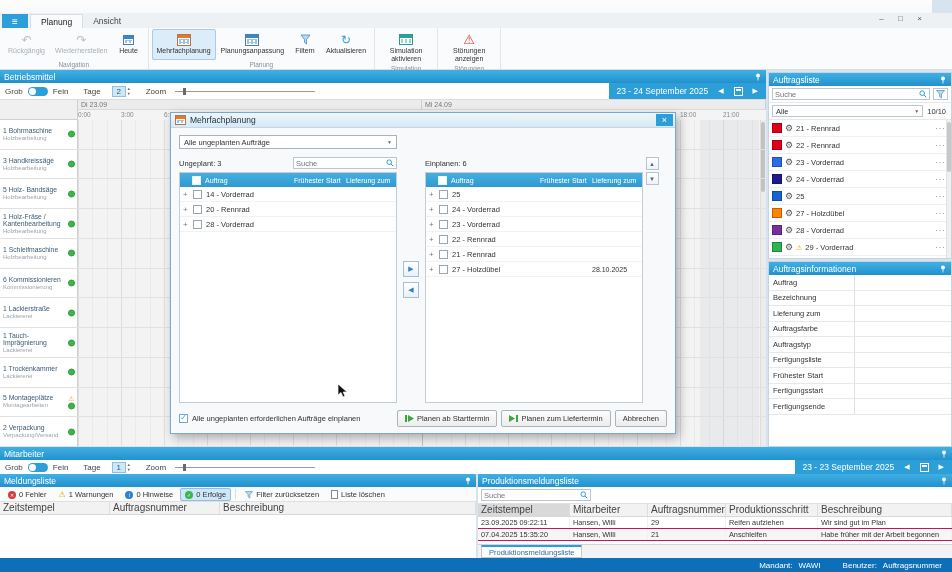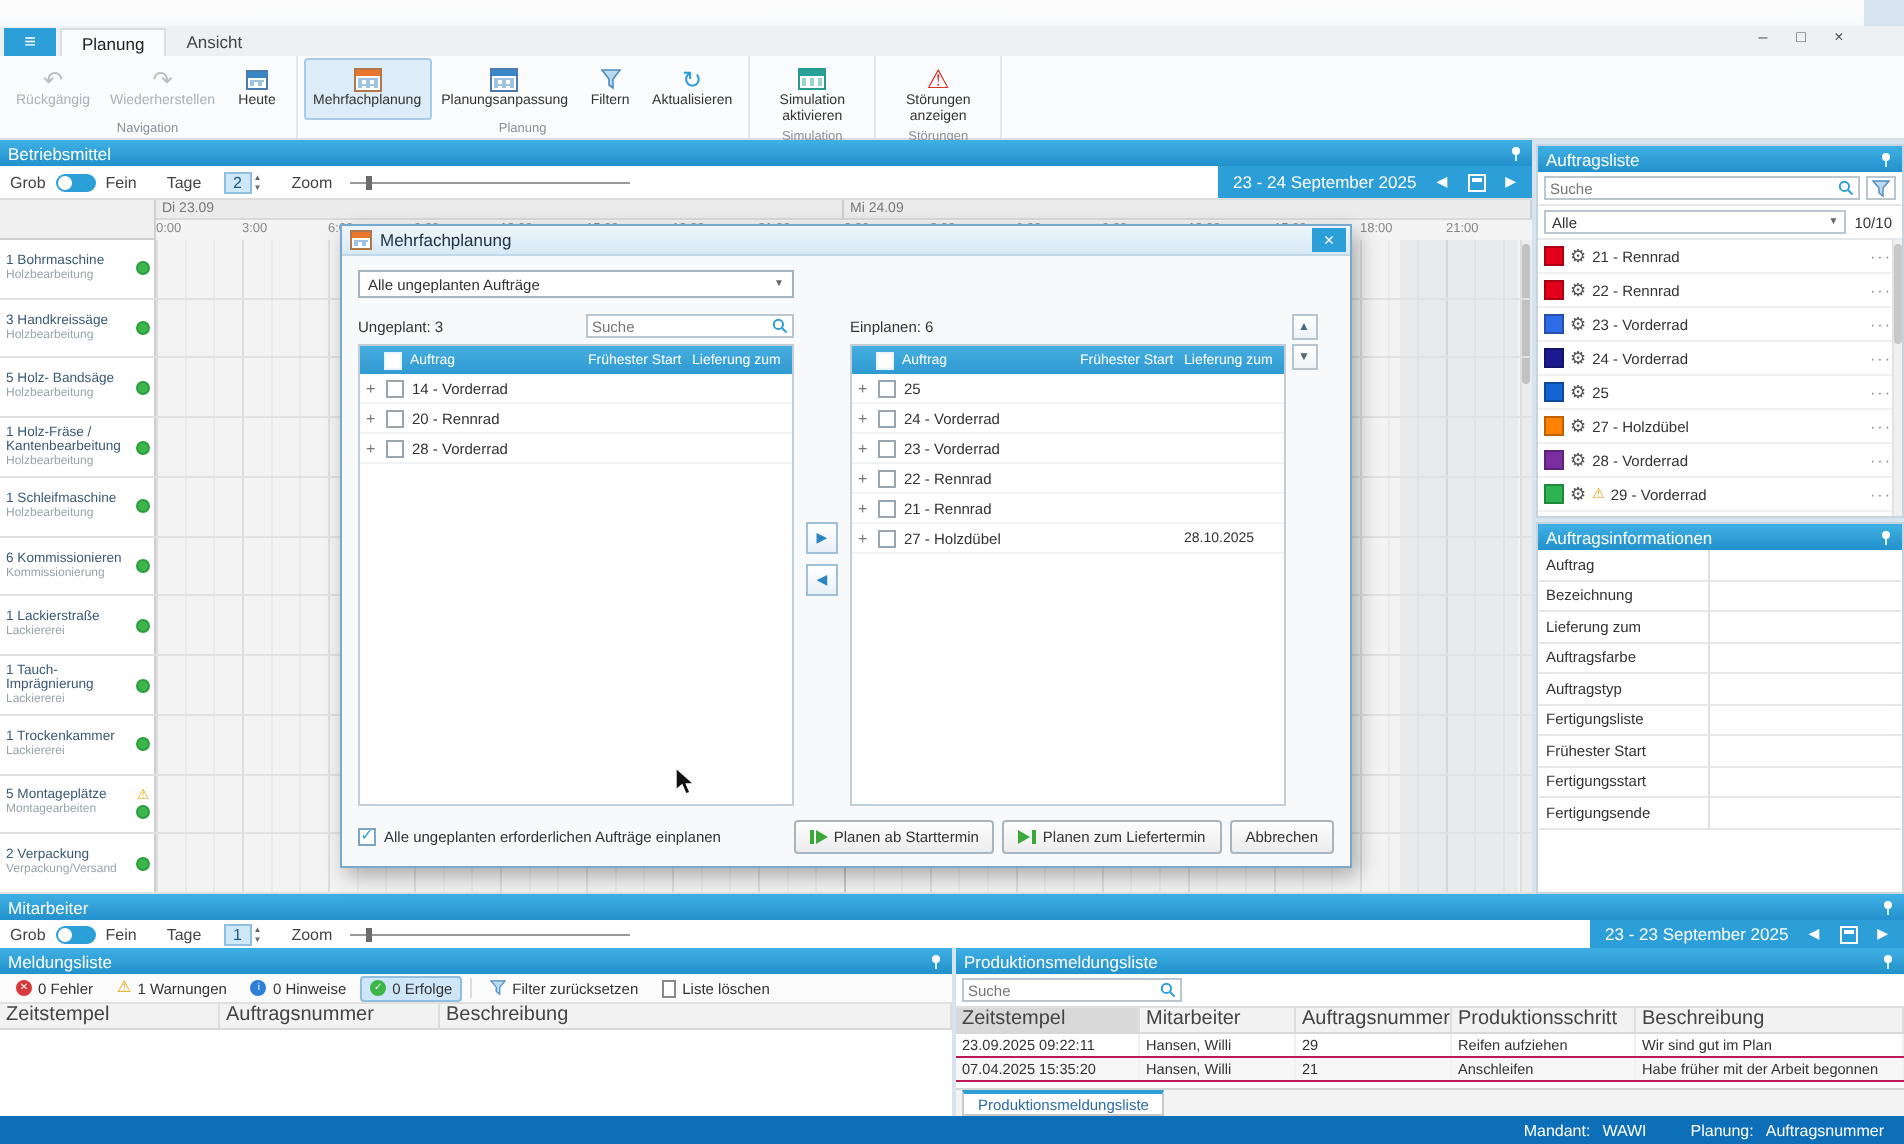--- a/index.html
+++ b/index.html
@@ -112,21 +112,21 @@
 .infoval{flex:1}
 
 
 #mitarbeiter{position:absolute;left:0;top:447px;width:952px;height:27px;display:flex;flex-direction:column;background:#fff}
 
 
 #bottom{position:absolute;left:0;top:474px;width:952px;height:84px;display:flex;gap:2px}
 #meldungsliste{width:476px;background:#fff;display:flex;flex-direction:column}
 #produktion{flex:1;background:#fff;display:flex;flex-direction:column}
 .msgbar{height:15px;display:flex;align-items:center;gap:2px;padding:0 3px;border-bottom:1px solid #e0e0e0;background:#fbfbfb;flex:none}
-.chip{display:flex;align-items:center;gap:3px;padding:1px 4px;font-size:7.5px;color:#333;border:1px solid transparent;border-radius:2px;white-space:nowrap}
+.chip{display:flex;align-items:flex-end;gap:3px;padding:1px 4px;font-size:7.5px;color:#333;border:1px solid transparent;border-radius:2px;white-space:nowrap}
 .chip.sel{background:#cfe6f8;border-color:#8fbede}
 .cic{width:8px;height:8px;border-radius:50%;display:flex;align-items:center;justify-content:center;color:#fff;font-size:5px;line-height:8px;flex:none}
 .cic.err{background:#d43a3a}.cic.info{background:#2d7fd8}.cic.ok{background:#3cb54a}
 .cw{font-size:8px;color:#e8a000;line-height:8px}
 .tbsep{width:1px;height:10px;background:#ddd;margin:0 2px}
 .doc-ic{width:7px;height:9px;border:1px solid #888;background:#fff}
 .thead{display:flex;background:#f2f2f2;border-bottom:1px solid #d8d8d8;flex:none}
 .th{font-size:10px;color:#444;padding:1px 3px;border-right:1px solid #dedede;line-height:10px;white-space:nowrap;overflow:hidden}
 .th.selcol{background:#d9d9d9}
 .m-c1{width:110px}.m-c2{width:110px}.m-c3{flex:1}
@@ -718,21 +718,21 @@
     </div>
     <div class="tabstrip">
       <span class="btab">Produktionsmeldungsliste</span>
     </div>
   </div>
 </div>
 
 <div id="statusbar">
   <span class="sb">Mandant:</span>
   <span class="sb">WAWI</span>
-  <span class="sb gap">Planung:</span>
+  <span class="sb gap">Benutzer:</span>
   <span class="sb">Auftragsnummer</span>
 </div>
 
 <div id="dialog">
   <div class="dlg-title">
     <span class="cal small"></span>
     <span>Mehrfachplanung</span>
     <span class="dlg-close">×</span>
   </div>
   <div class="dlg-body">

